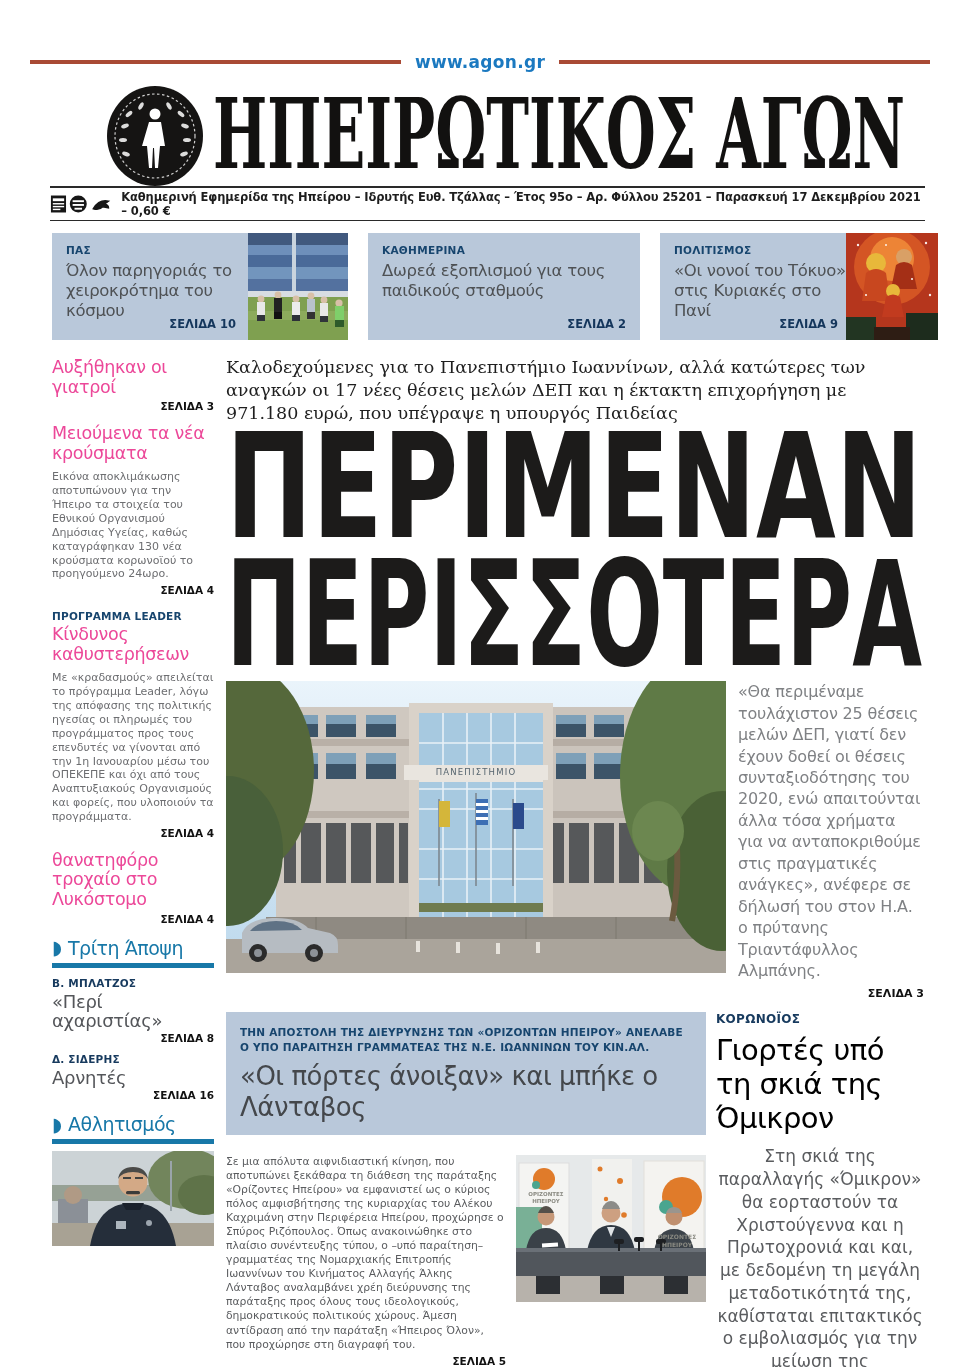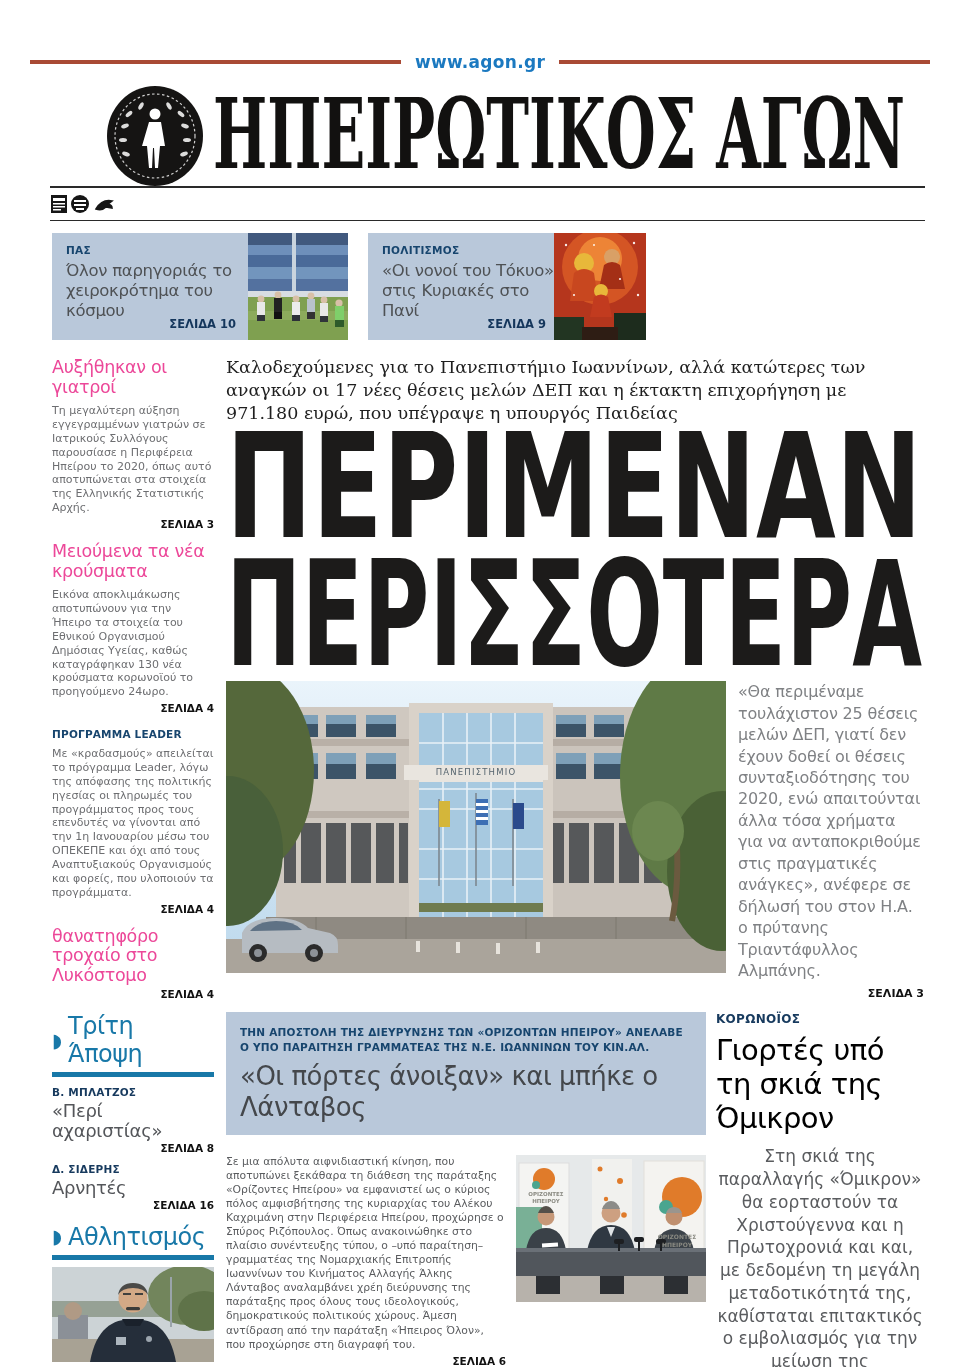--- a/index.html
+++ b/index.html
@@ -33,21 +33,21 @@
   .teaser-photo{position:absolute;top:0;right:0;height:107px;}
 
   
   .leftcol{position:absolute;left:52px;top:358px;width:162px;}
   .lc-headline{font-size:17.5px;line-height:1.12;color:#ec4899;letter-spacing:-0.3px;}
   .lc-body{font-size:11px;line-height:1.26;color:#6d6e71;margin-top:7px;}
   .lc-page{font-size:10.5px;font-weight:bold;color:#111;text-align:right;margin-top:3px;}
   .lc-kicker{font-size:10.5px;font-weight:bold;color:#17456e;letter-spacing:.2px;margin-bottom:3px;}.mt12{margin-top:12px;}.mt14{margin-top:14px;}
   .section-hdr{display:flex;align-items:center;gap:6px;margin-top:12px;color:#1878a8;}
   .section-bullet{font-size:19px;line-height:1;}
-  .section-title{font-size:24px;letter-spacing:-0.5px;}
+  .section-title{font-size:19px;letter-spacing:-0.5px;}
   .section-bar{height:5px;background:#1878a8;margin-top:4px;}
   .op-author{font-size:10.5px;font-weight:bold;color:#173a5e;margin-top:9px;letter-spacing:.2px;}
   .op-title{font-size:18px;color:#54565a;line-height:1.1;margin-top:3px;letter-spacing:-0.3px;}
   .op-page{font-size:10.5px;font-weight:bold;color:#111;text-align:right;margin-top:1px;}
   .sports-photo{display:block;margin-top:7px;}
 
   
   .main{position:absolute;left:226px;top:356px;width:698px;}
   .deck{font-family:"DejaVu Serif","Liberation Serif",serif;font-size:17.5px;line-height:1.32;color:#1f1f1f;}
   .lead-headline{display:block;margin-top:6px;}
@@ -131,20 +131,21 @@
       <g>
         <circle cx="30" cy="11" r="9" fill="#161616"></circle>
         <rect x="24" y="7" width="12" height="2" fill="#fff"></rect>
         <rect x="24" y="11" width="12" height="2" fill="#fff"></rect>
         <rect x="26" y="15" width="8" height="2" fill="#fff"></rect>
       </g>
       <g fill="none" stroke="#161616" stroke-width="1.6">
         <path d="M46 16 q6 -10 16 -8 l-4 3 q4 1 4 4 l-6 -1 q-4 4 -10 2 z" fill="#161616"></path>
       </g>
     </svg>
+    <span class="dateline-text">Καθημερινή Εφημερίδα της Ηπείρου – Ιδρυτής Ευθ. Τζάλλας – Έτος 95ο – Αρ. Φύλλου 25201 – Παρασκευή 17 Δεκεμβρίου 2021 – 0,60 €</span>
   </div>
 
   <div class="teasers">
 
     <div class="teaser t1">
       <div class="teaser-kicker">ΠΑΣ</div>
       <div class="teaser-headline">Όλον παρηγοριάς το χειροκρότημα του κόσμου</div>
       <div class="teaser-page">ΣΕΛΙΔΑ 10</div>
       <svg class="teaser-photo" width="100" height="107" viewBox="0 0 100 107">
         <rect width="100" height="107" fill="#5d7fae"></rect>
@@ -173,20 +174,25 @@
           <circle cx="76" cy="67" r="3.4" fill="#d8c0a8"></circle>
             <rect x="72" y="70" width="8" height="13" fill="#e8e8e8"></rect>
             <rect x="72" y="83" width="8" height="6" fill="#30343a"></rect>
           <circle cx="91" cy="70" r="3.6" fill="#d8c0a8"></circle>
             <rect x="87" y="73" width="9" height="14" fill="#7fcf6a"></rect>
             <rect x="87" y="87" width="9" height="7" fill="#2e5a2a"></rect>
         </g>
       </svg>
     </div>
 
+    <div class="teaser t2">
+      <div class="teaser-kicker">ΚΑΘΗΜΕΡΙΝΑ</div>
+      <div class="teaser-headline">Δωρεά εξοπλισμού για τους παιδικούς σταθμούς</div>
+      <div class="teaser-page">ΣΕΛΙΔΑ 2</div>
+    </div>
 
     <div class="teaser t3">
       <div class="teaser-kicker">ΠΟΛΙΤΙΣΜΟΣ</div>
       <div class="teaser-headline">«Οι νονοί του Τόκυο» στις Κυριακές στο Πανί</div>
       <div class="teaser-page">ΣΕΛΙΔΑ 9</div>
       <svg class="teaser-photo" width="92" height="107" viewBox="0 0 92 107">
         <rect width="92" height="107" fill="#b5361d"></rect>
         <circle cx="46" cy="34" r="38" fill="#d95a26" opacity=".85"></circle>
         <circle cx="46" cy="26" r="22" fill="#ef8a38" opacity=".9"></circle>
         <circle cx="30" cy="30" r="10" fill="#e8b83a"></circle>
@@ -207,32 +213,32 @@
             <circle cx="40" cy="12" r="1"></circle>
         </g>
       </svg>
     </div>
   </div>
 
   <div class="leftcol">
 
     <div>
       <div class="lc-headline">Αυξήθηκαν οι γιατροί</div>
-      <div class="lc-body">Τη μεγαλύτερη αύξηση εγγεγραμμένων γιατρών σε Ιατρικούς Συλλόγους παρουσίασε η Περιφέρεια Ηπείρου το 2020, όπως αυτό αποτυπώνεται στα στοιχεία της Ελληνικής Στατιστικής Αρχής.</div>
       <div class="lc-page">ΣΕΛΙΔΑ 3</div>
     </div>
 
     <div class="mt12">
       <div class="lc-headline">Μειούμενα τα νέα κρούσματα</div>
       <div class="lc-body">Εικόνα αποκλιμάκωσης αποτυπώνουν για την Ήπειρο τα στοιχεία του Εθνικού Οργανισμού Δημόσιας Υγείας, καθώς καταγράφηκαν 130 νέα κρούσματα κορωνοϊού το προηγούμενο 24ωρο.</div>
       <div class="lc-page">ΣΕΛΙΔΑ 4</div>
     </div>
 
     <div class="mt14">
       <div class="lc-kicker">ΠΡΟΓΡΑΜΜΑ LEADER</div>
+      <div class="lc-headline">Κίνδυνος καθυστερήσεων</div>
       <div class="lc-body">Με «κραδασμούς» απειλείται το πρόγραμμα Leader, λόγω της απόφασης της πολιτικής ηγεσίας οι πληρωμές του προγράμματος προς τους επενδυτές να γίνονται από την 1η Ιανουαρίου μέσω του ΟΠΕΚΕΠΕ και όχι από τους Αναπτυξιακούς Οργανισμούς και φορείς, που υλοποιούν τα προγράμματα.</div>
       <div class="lc-page">ΣΕΛΙΔΑ 4</div>
     </div>
 
     <div class="mt12">
       <div class="lc-headline">θανατηφόρο τροχαίο στο Λυκόστομο</div>
       <div class="lc-page">ΣΕΛΙΔΑ 4</div>
     </div>
 
     <div>
@@ -435,21 +441,21 @@
     <div class="politics-row">
 
       <div class="politics-left">
         <div class="politics-box">
           <div class="politics-kicker">ΤΗΝ ΑΠΟΣΤΟΛΗ ΤΗΣ ΔΙΕΥΡΥΝΣΗΣ ΤΩΝ «ΟΡΙΖΟΝΤΩΝ ΗΠΕΙΡΟΥ» ΑΝΕΛΑΒΕ Ο ΥΠΟ ΠΑΡΑΙΤΗΣΗ ΓΡΑΜΜΑΤΕΑΣ ΤΗΣ Ν.Ε. ΙΩΑΝΝΙΝΩΝ ΤΟΥ ΚΙΝ.ΑΛ.</div>
           <div class="politics-headline">«Οι πόρτες άνοιξαν» και μπήκε ο Λάνταβος</div>
         </div>
         <div class="politics-body-row">
           <div class="politics-body-col">
             <div class="politics-body">Σε μια απόλυτα αιφνιδιαστική κίνηση, που αποτυπώνει ξεκάθαρα τη διάθεση της παράταξης «Ορίζοντες Ηπείρου» να εμφανιστεί ως ο κύριος πόλος αμφισβήτησης της κυριαρχίας του Αλέκου Καχριμάνη στην Περιφέρεια Ηπείρου, προχώρησε ο Σπύρος Ριζόπουλος. Όπως ανακοινώθηκε στο πλαίσιο συνέντευξης τύπου, ο –υπό παραίτηση– γραμματέας της Νομαρχιακής Επιτροπής Ιωαννίνων του Κινήματος Αλλαγής Άλκης Λάνταβος αναλαμβάνει χρέη διεύρυνσης της παράταξης προς όλους τους ιδεολογικούς, δημοκρατικούς πολιτικούς χώρους. Άμεση αντίδραση από την παράταξη «Ήπειρος Όλον», που προχώρησε στη διαγραφή του.</div>
-            <div class="politics-page">ΣΕΛΙΔΑ 6</div>
+            <div class="politics-page">ΣΕΛΙΔΑ 5</div>
           </div>
           <div class="politics-photo">
             <svg width="190" height="147" viewBox="0 0 190 147">
               <rect width="190" height="147" fill="#e6e9ea"></rect>
               <rect x="3" y="8" width="50" height="94" fill="#f4f4f2" stroke="#ddd"></rect>
               <circle cx="28" cy="24" r="11" fill="#e07b2a"></circle>
               <circle cx="20" cy="30" r="4" fill="#4aa58f"></circle>
               <rect x="76" y="4" width="40" height="92" fill="#f1f1ee"></rect>
               <g fill="#e07b2a">
                   <circle cx="84" cy="14" r="2.5"></circle>

